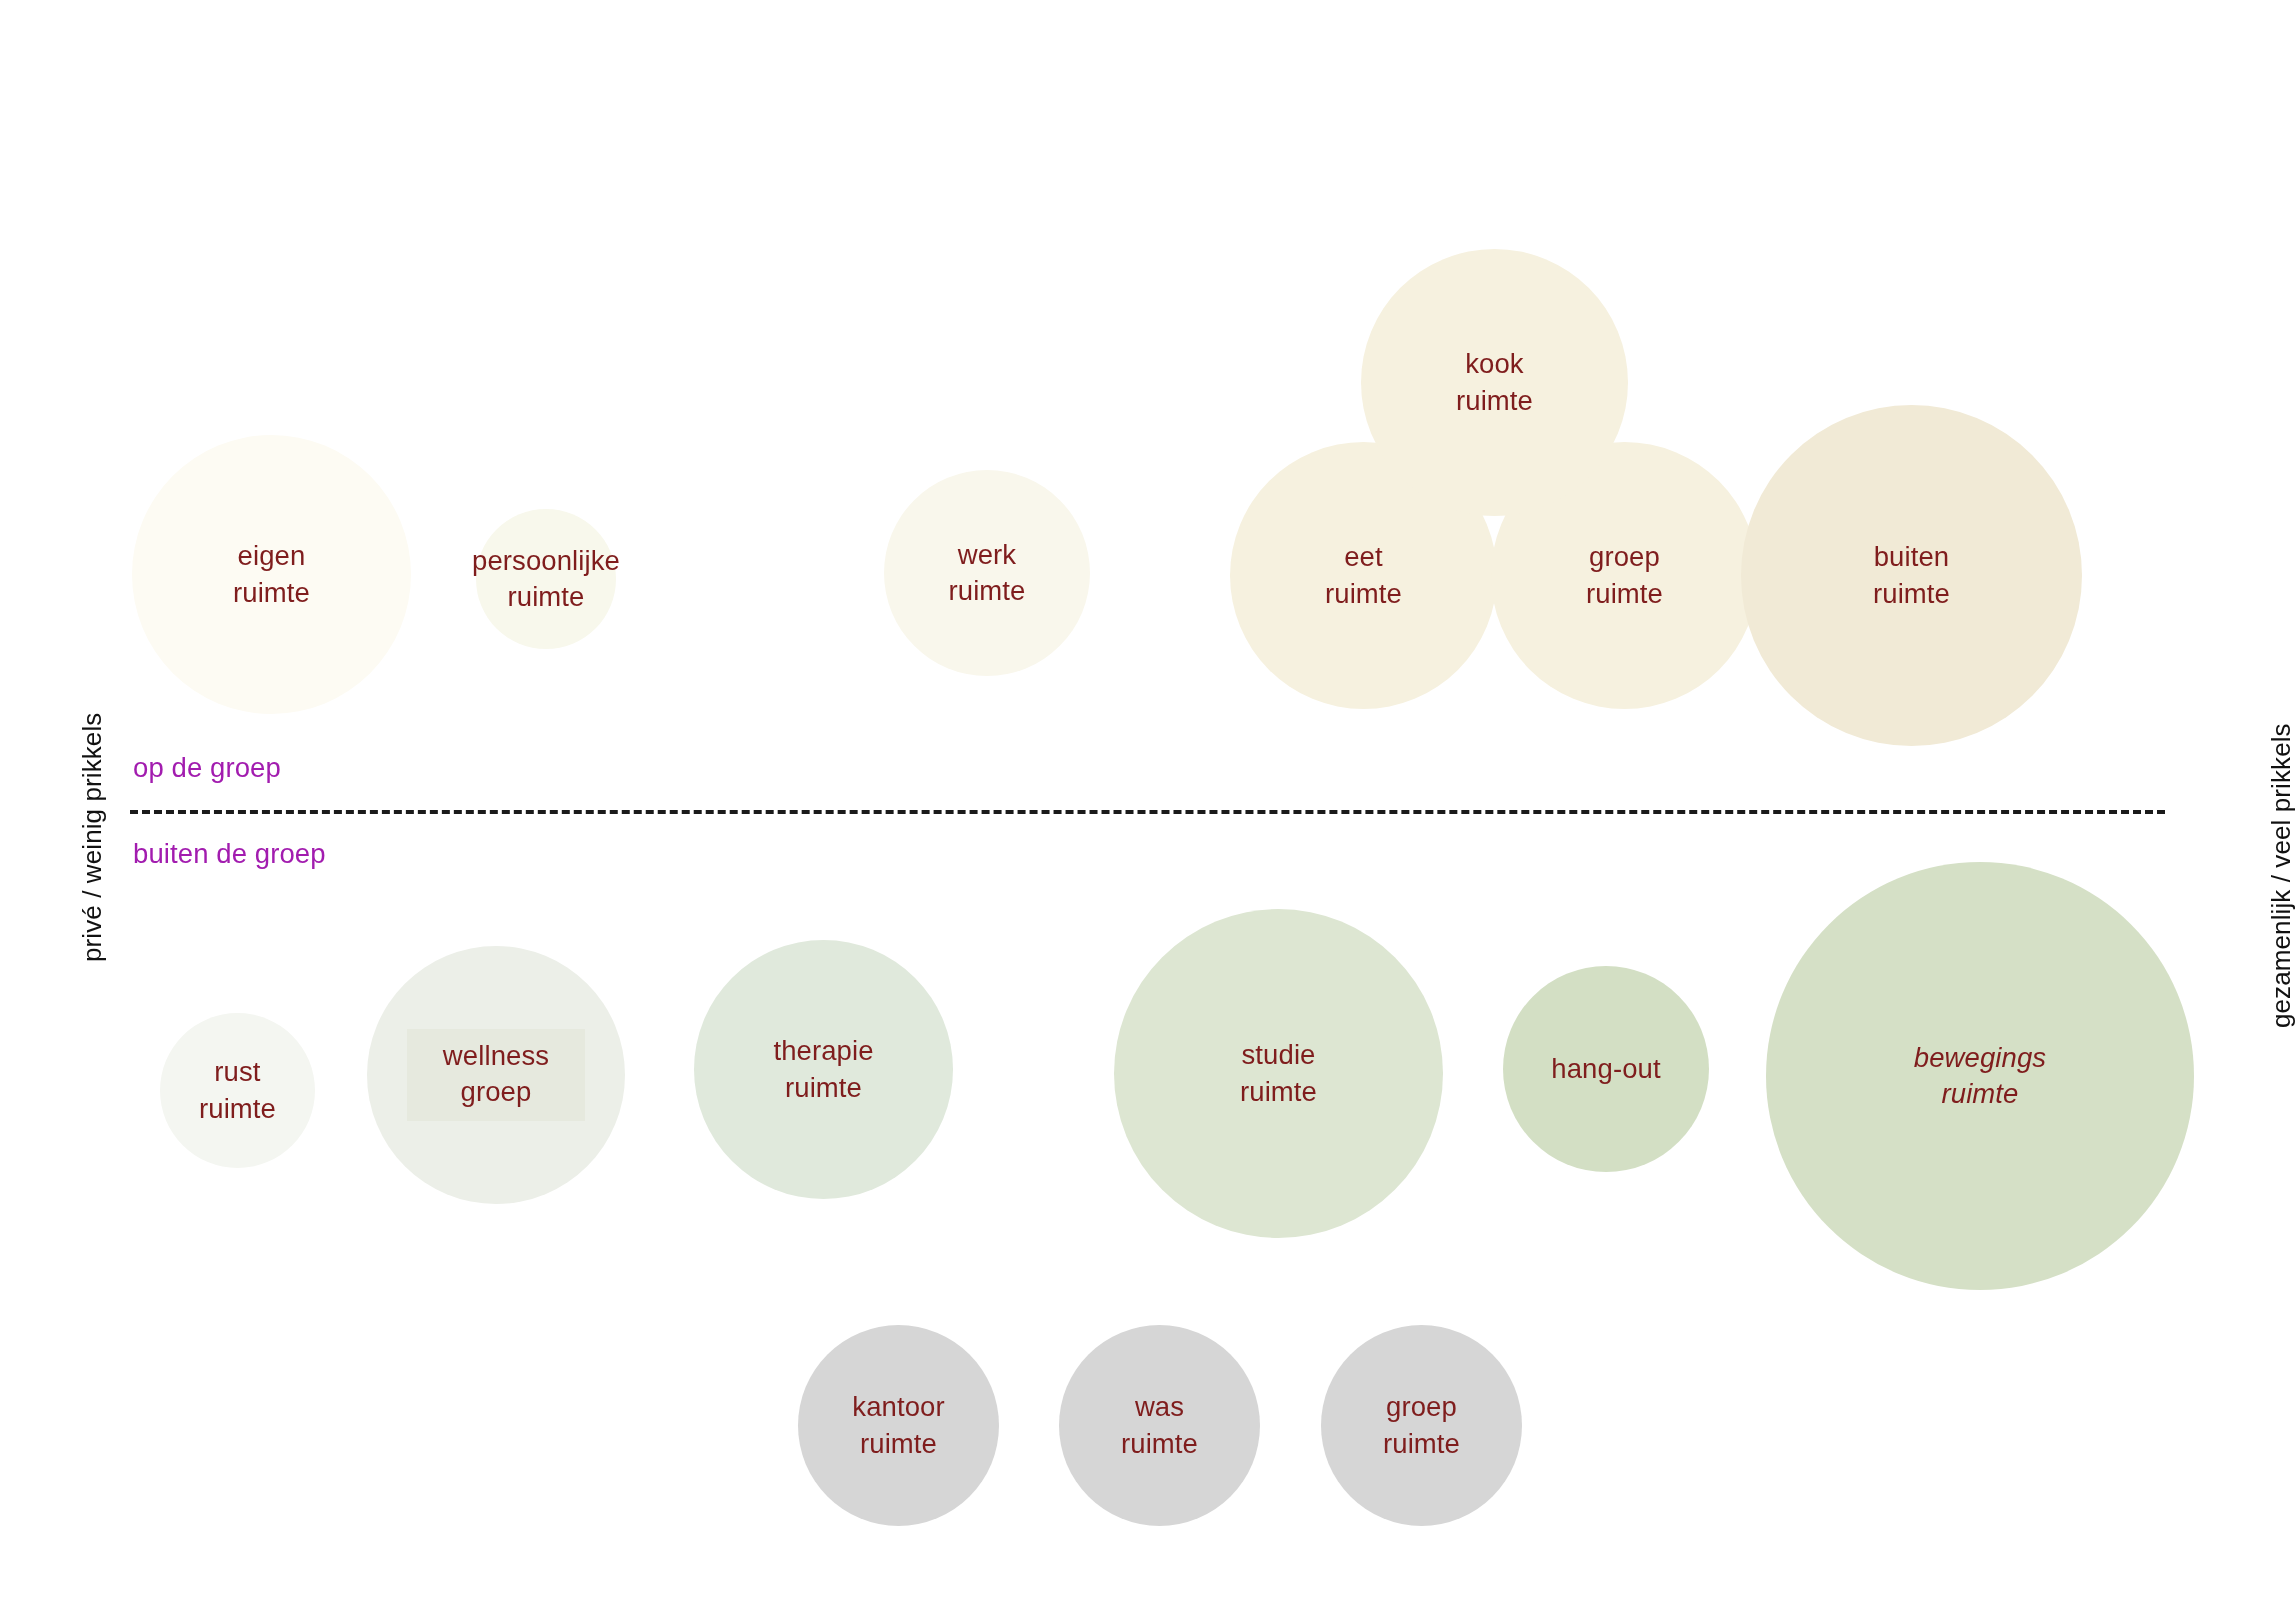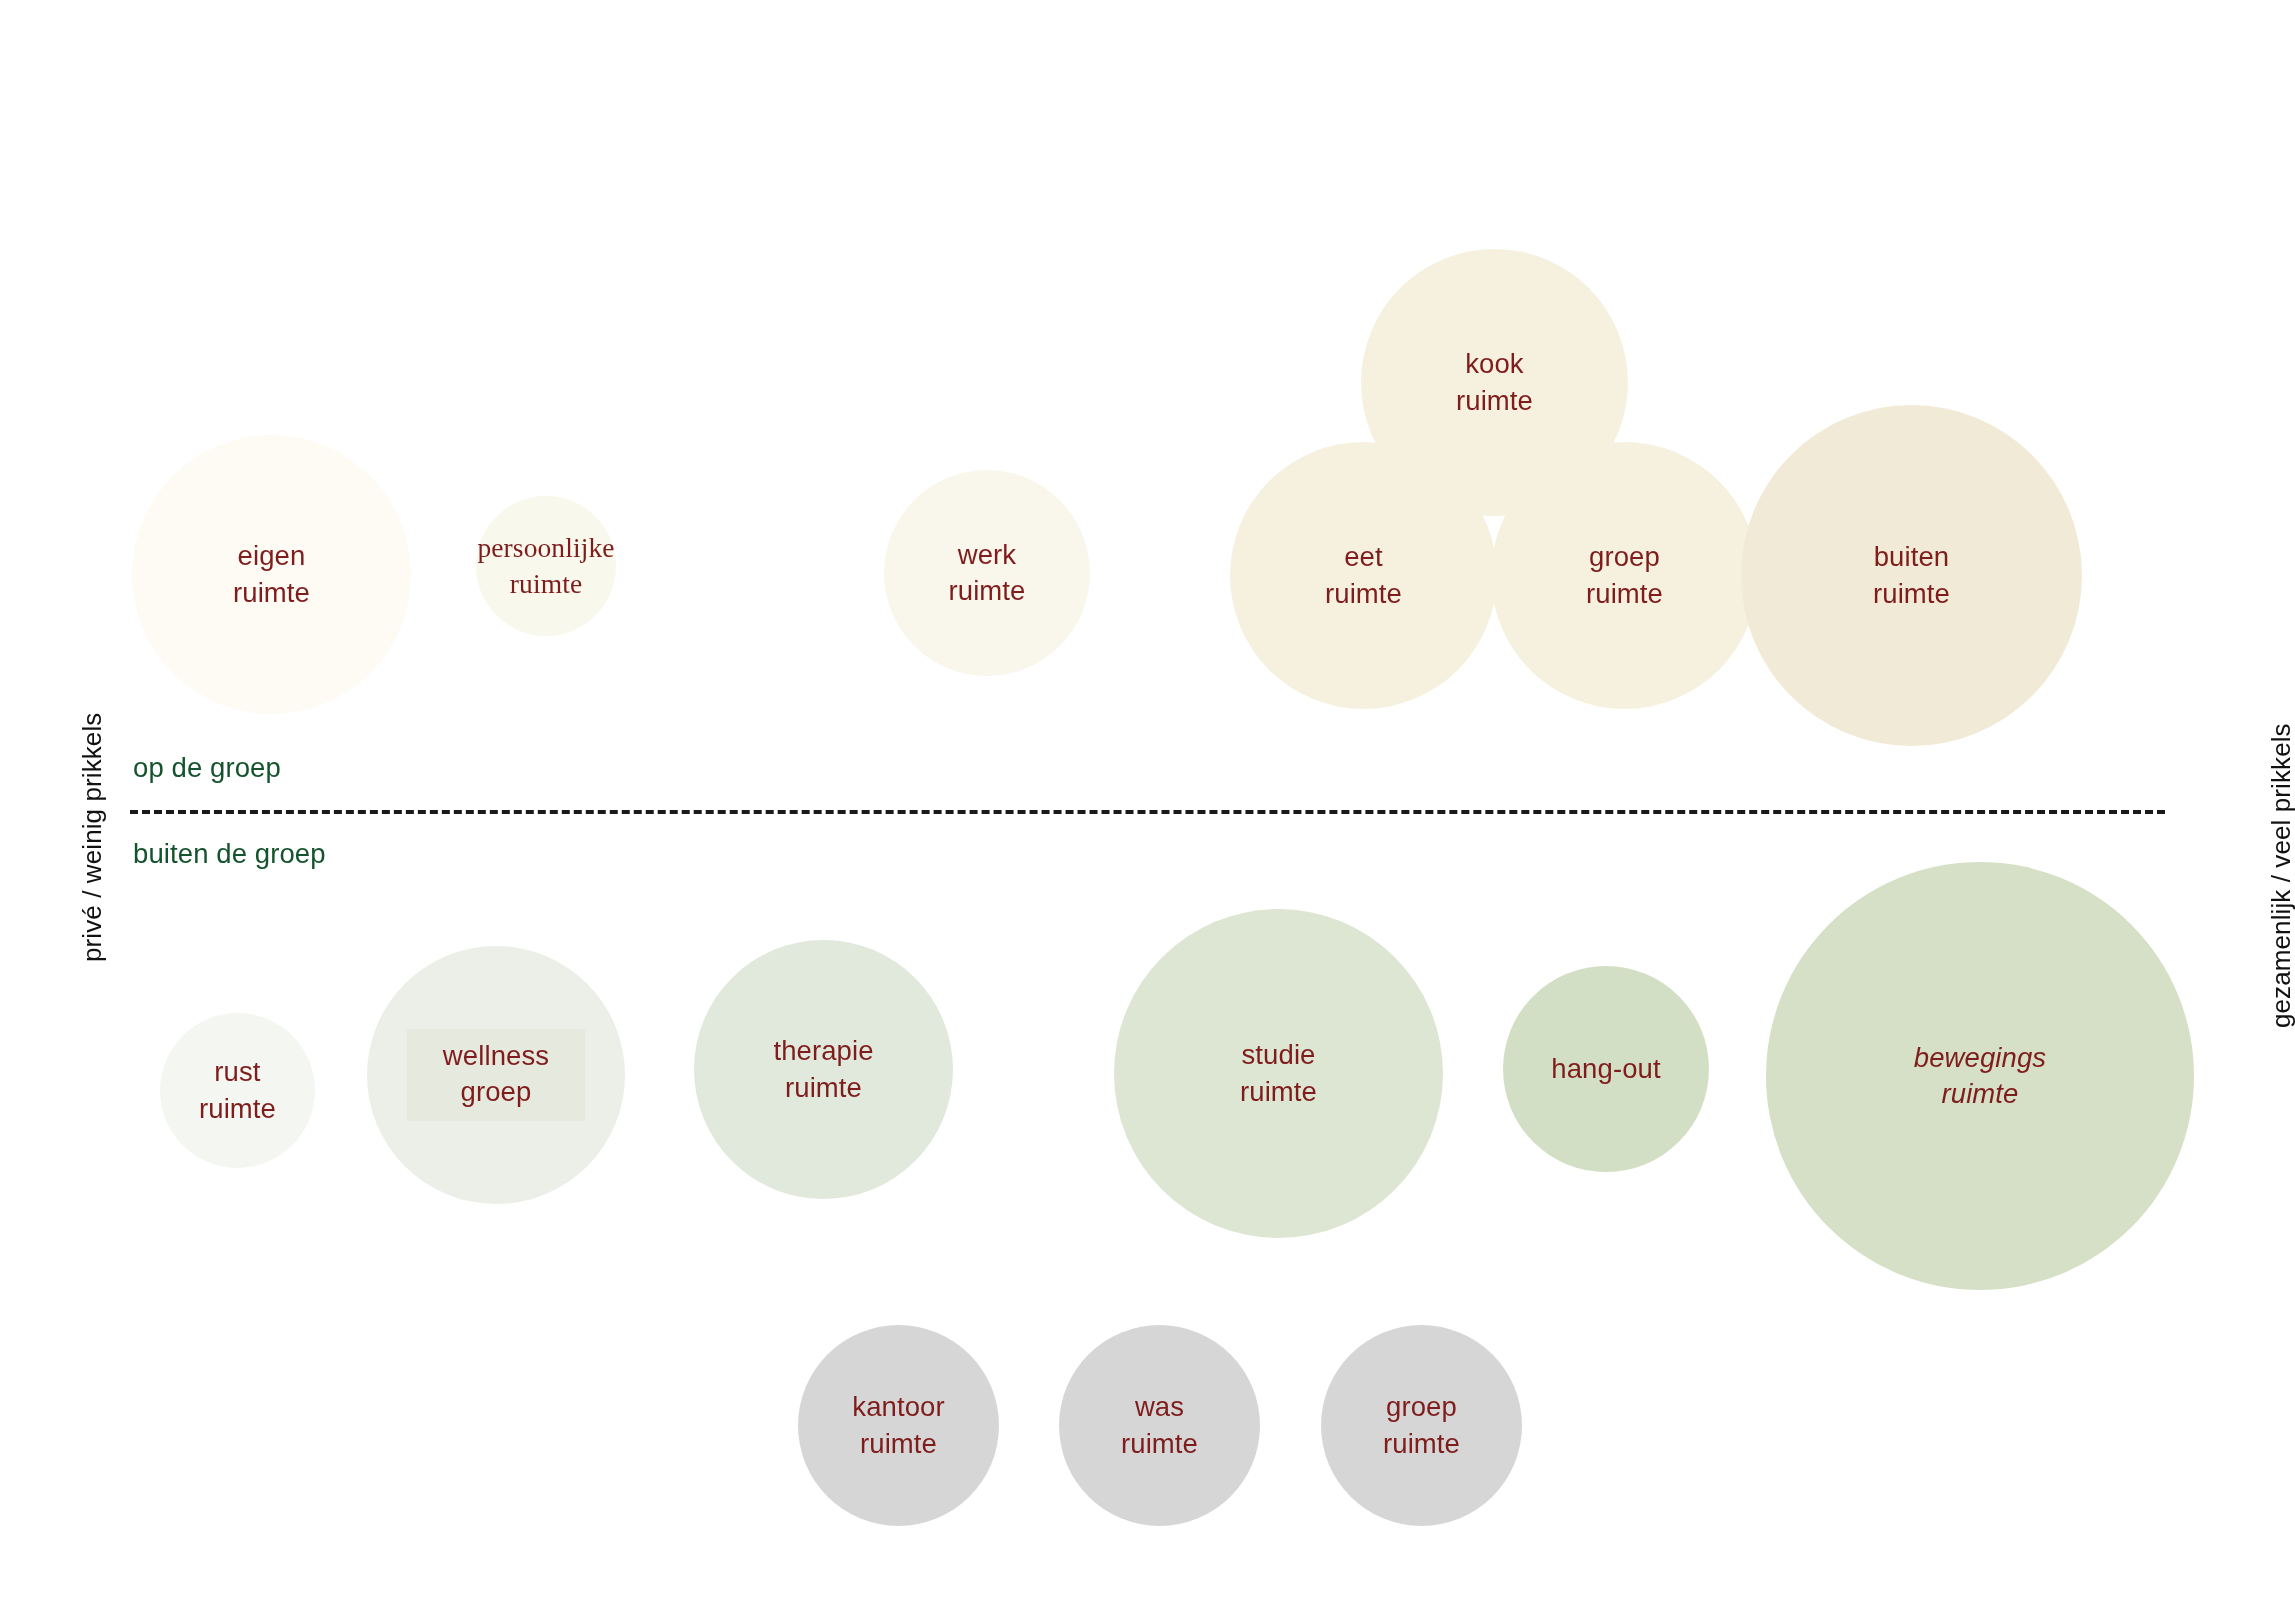--- a/index.html
+++ b/index.html
@@ -65,41 +65,41 @@
   }
 
   
   .divider {
     position: absolute;
     height: 0;
     border-top: 4.2px dashed #1a1a1a;
   }
   .divider-caption {
     position: absolute;
-    color: #14532d;
+    color: #a21caf;
     font-size: 27.5px;
     letter-spacing: 0.1px;
     white-space: nowrap;
   }
 </style>
 </head>
 <body>
 
 <div id="stage">
 
   <div class="axis-label axis-left" style="left:77px; top:962px;">privé / weinig prikkels</div>
 
   <div class="axis-label axis-right" style="left:2266px; top:1028px;">gezamenlijk / veel prikkels</div>
 
   <div id="bubble-layer">
       <div class="bubble" style="left: 132px; top: 435px; width: 279px; height: 279px; background: rgb(253, 251, 243);">
         <div class="bubble-label">eigen
 ruimte</div>
       </div>
-      <div class="bubble" style="left: 476px; top: 496px; width: 140px; height: 140px; background: rgb(248, 248, 236); font-family: Liberation Serif, serif;">
+      <div class="bubble" style="left: 476px; top: 509px; width: 140px; height: 140px; background: rgb(248, 248, 236);">
         <div class="bubble-label">persoonlijke
 ruimte</div>
       </div>
       <div class="bubble" style="left: 884px; top: 470px; width: 206px; height: 206px; background: rgb(249, 247, 236);">
         <div class="bubble-label">werk
 ruimte</div>
       </div>
       <div class="bubble" style="left: 1230px; top: 442px; width: 267px; height: 267px; background: rgb(246, 241, 223);">
         <div class="bubble-label">eet
 ruimte</div>

